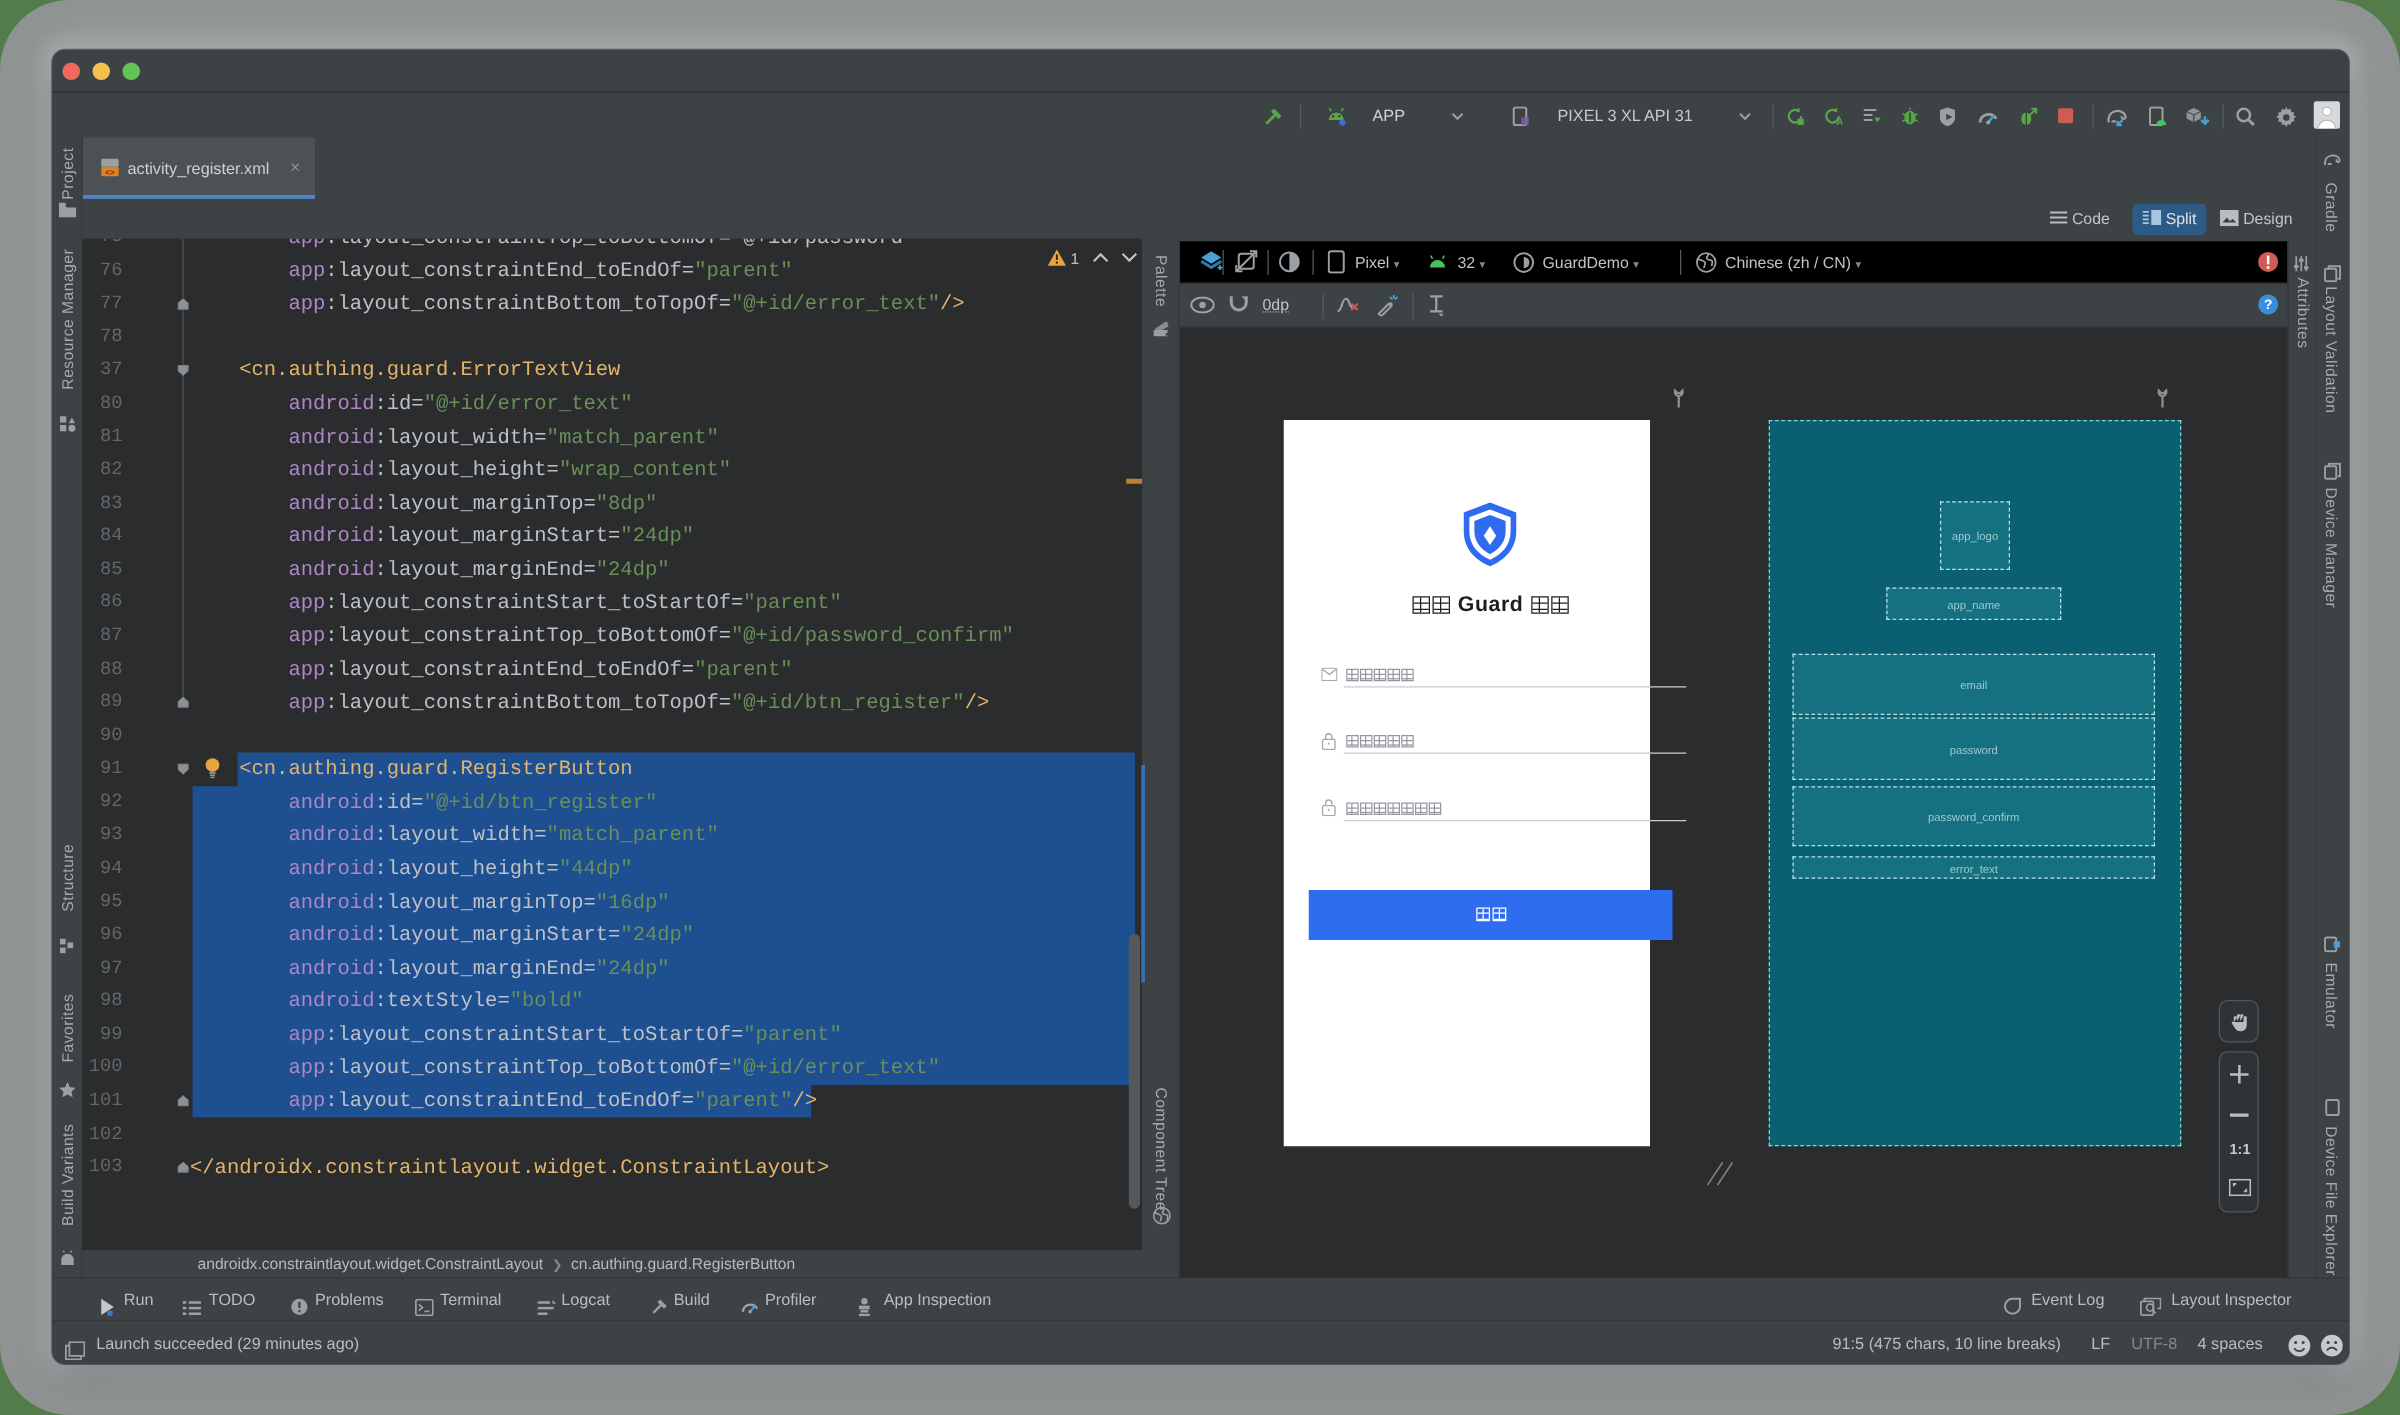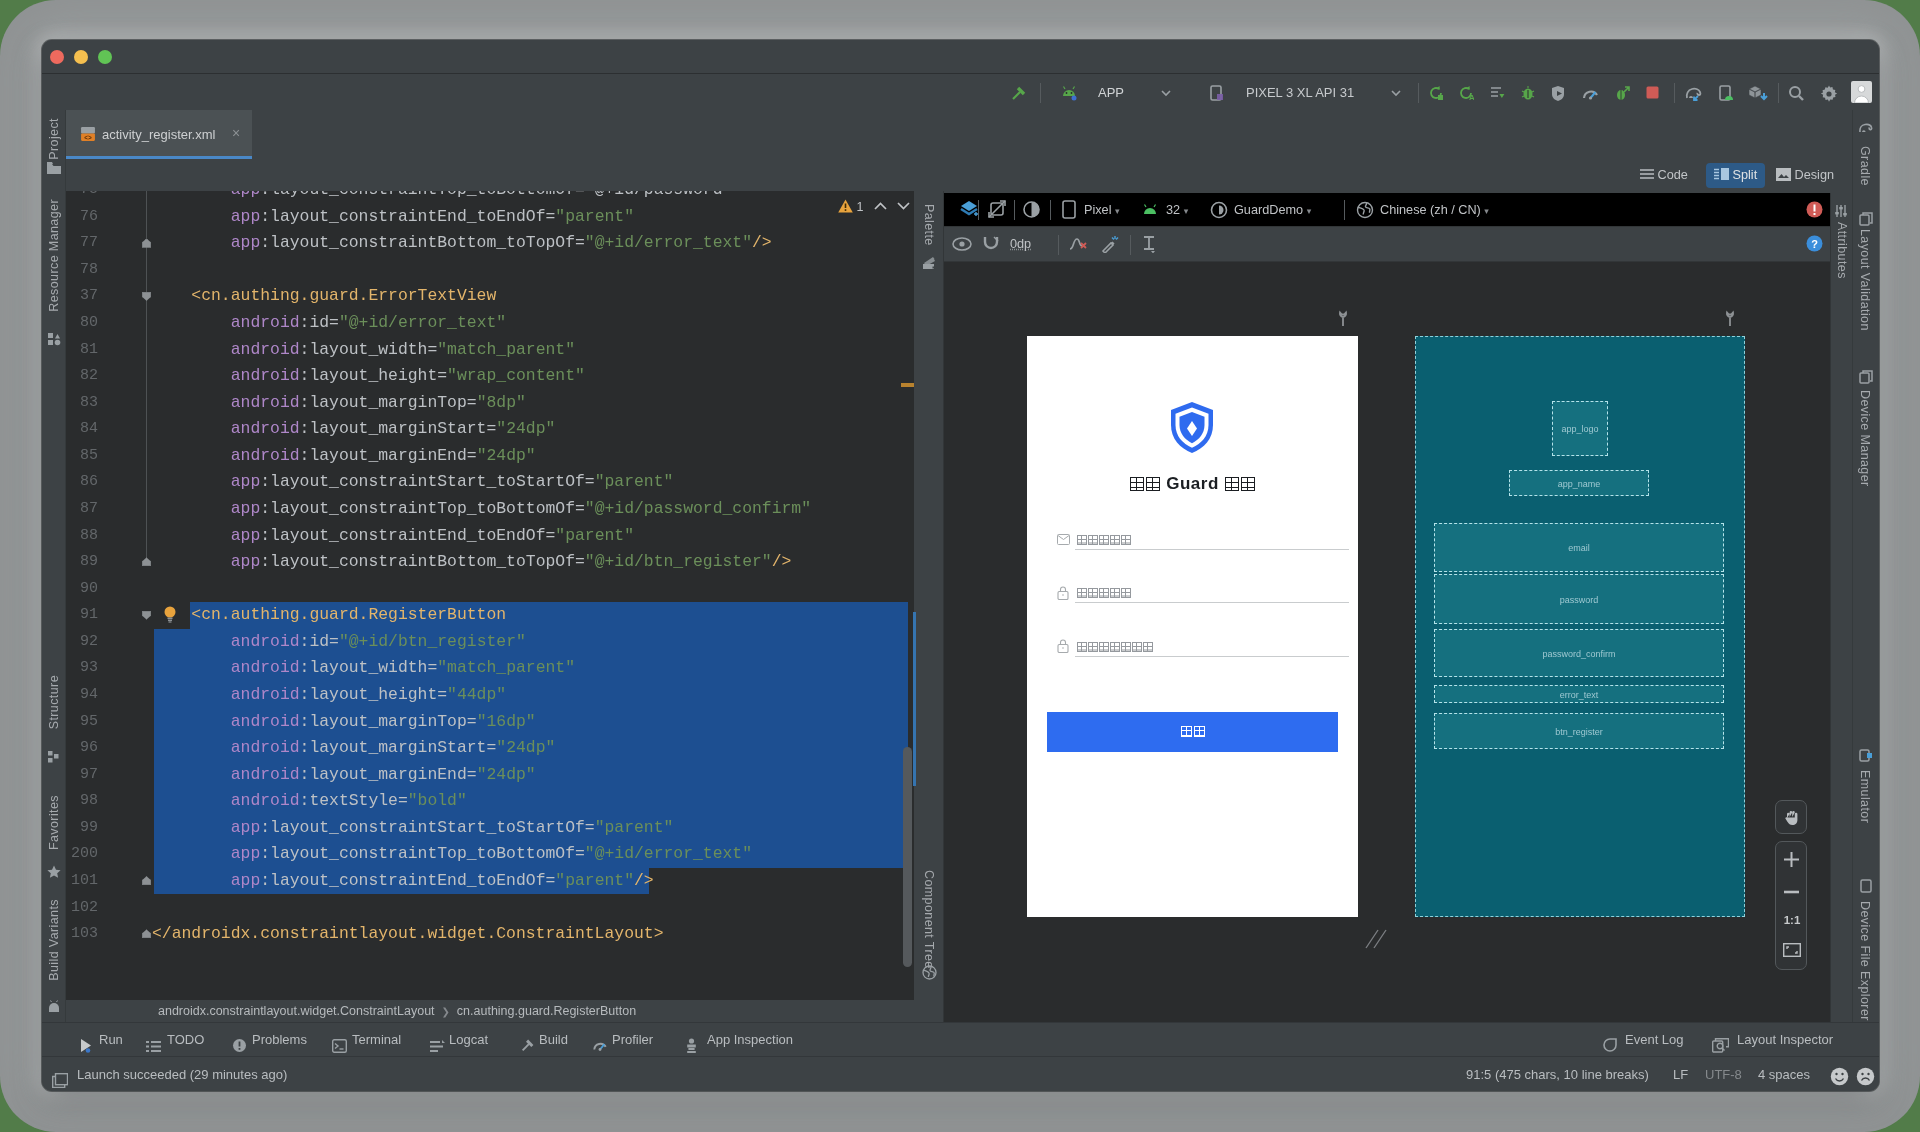--- a/index.html
+++ b/index.html
@@ -292,21 +292,21 @@
 <div class="ln" style="top:517.5px">95</div>
 <div class="cl" style="top:517.5px">&nbsp;&nbsp;&nbsp;&nbsp;&nbsp;&nbsp;&nbsp;&nbsp;<span class="k">android</span>:layout_marginTop=<span class="s">"16dp"</span></div>
 <div class="ln" style="top:544.1px">96</div>
 <div class="cl" style="top:544.1px">&nbsp;&nbsp;&nbsp;&nbsp;&nbsp;&nbsp;&nbsp;&nbsp;<span class="k">android</span>:layout_marginStart=<span class="s">"24dp"</span></div>
 <div class="ln" style="top:570.6px">97</div>
 <div class="cl" style="top:570.6px">&nbsp;&nbsp;&nbsp;&nbsp;&nbsp;&nbsp;&nbsp;&nbsp;<span class="k">android</span>:layout_marginEnd=<span class="s">"24dp"</span></div>
 <div class="ln" style="top:597.2px">98</div>
 <div class="cl" style="top:597.2px">&nbsp;&nbsp;&nbsp;&nbsp;&nbsp;&nbsp;&nbsp;&nbsp;<span class="k">android</span>:textStyle=<span class="s">"bold"</span></div>
 <div class="ln" style="top:623.8px">99</div>
 <div class="cl" style="top:623.8px">&nbsp;&nbsp;&nbsp;&nbsp;&nbsp;&nbsp;&nbsp;&nbsp;<span class="k">app</span>:layout_constraintStart_toStartOf=<span class="s">"parent"</span></div>
-<div class="ln" style="top:650.4px">200</div>
+<div class="ln" style="top:650.4px">100</div>
 <div class="cl" style="top:650.4px">&nbsp;&nbsp;&nbsp;&nbsp;&nbsp;&nbsp;&nbsp;&nbsp;<span class="k">app</span>:layout_constraintTop_toBottomOf=<span class="s">"@+id/error_text"</span></div>
 <div class="ln" style="top:676.9px">101</div>
 <div class="cl" style="top:676.9px">&nbsp;&nbsp;&nbsp;&nbsp;&nbsp;&nbsp;&nbsp;&nbsp;<span class="k">app</span>:layout_constraintEnd_toEndOf=<span class="s">"parent"</span><span class="t">/&gt;</span></div>
 <div class="ln" style="top:703.5px">102</div>
 <div class="ln" style="top:730.1px">103</div>
 <div class="cl" style="top:730.1px"><span class="t">&lt;/androidx.constraintlayout.widget.ConstraintLayout&gt;</span></div>
 <div class="abs" style="left:772px;top:8px;color:#c0c3c6;font-size:12.5px"><svg style="vertical-align:-2px" width="15" height="14" viewBox="0 0 15 14">
           <path d="M7.5 0.5 L14.8 13.5 H0.2z" fill="#e8a33d"></path>
           <rect x="6.7" y="4.5" width="1.6" height="4.5" fill="#3d2a05"></rect>
           <rect x="6.7" y="10.2" width="1.6" height="1.7" fill="#3d2a05"></rect>
@@ -441,21 +441,21 @@
           </g>
         </svg></span>
       <div class="vlabr" style="left:921px;top:31px;color:#a6aaae">Attributes</div>
       <div class="surface" id="surface">
         <span class="ico" style="left:391px;top:48px"><svg width="16" height="17" viewBox="0 0 16 17">
             <path d="M8 7 V16 M8 7 C5.8 6.6 4.5 4.8 5 2.5 L6.8 4.5 H9.2 L11 2.5 C11.5 4.8 10.2 6.6 8 7z" fill="none" stroke="#8d9194" stroke-width="1.8"></path>
           </svg></span>
         <span class="ico" style="left:778px;top:48px"><svg width="16" height="17" viewBox="0 0 16 17">
             <path d="M8 7 V16 M8 7 C5.8 6.6 4.5 4.8 5 2.5 L6.8 4.5 H9.2 L11 2.5 C11.5 4.8 10.2 6.6 8 7z" fill="none" stroke="#8d9194" stroke-width="1.8"></path>
           </svg></span>
-        <div class="phone" style="left:83px;top:74px;width:331px;height:581px">
+        <div class="phone" style="left:83px;top:74px;width:293px;height:581px">
           <svg class="abs" style="left:142px;top:65px" width="46" height="53" viewBox="0 0 46 53">
             <path d="M23 1 L44 9 V24 C44 38 35 47 23 52 C11 47 2 38 2 24 V9 Z" fill="#2f6bef"></path>
             <path d="M23 6.5 L39.5 12.8 V24 C39.5 35 32.5 42.5 23 46.8 C13.5 42.5 6.5 35 6.5 24 V12.8 Z" fill="#fff"></path>
             <path d="M23 11 L35.5 15.8 V24 C35.5 32.5 30 38.7 23 42.3 C16 38.7 10.5 32.5 10.5 24 V15.8 Z" fill="#2f6bef"></path>
             <path d="M23 20 L28 27.5 L23 35 L18 27.5 Z" fill="#fff"></path>
           </svg>
           <div class="abs" style="left:0;top:138px;width:331px;text-align:center;font-weight:bold;color:#1b1e22;font-size:17px;letter-spacing:0.5px"><span class="cj" style="width:14px;height:14px"></span><span class="cj" style="width:14px;height:14px"></span> Guard <span class="cj" style="width:14px;height:14px"></span><span class="cj" style="width:14px;height:14px"></span></div>
           <span class="ico" style="left:30px;top:197px"><svg width="13" height="11" viewBox="0 0 13 11">
               <rect x="0.5" y="0.5" width="12" height="10" rx="1" fill="none" stroke="#a6aaad" stroke-width="1"></rect>
               <path d="M1 1.5 l5.5 4 5.5-4" fill="none" stroke="#a6aaad" stroke-width="1"></path>
@@ -478,21 +478,20 @@
           <div class="uline" style="left:48px;top:320px;width:274px"></div>
           <div class="abs" style="left:20px;top:376px;width:291px;height:40px;background:#2e6cf0;color:#fff;text-align:center;line-height:40px;font-weight:bold"><span class="cj" style="width:11px;height:11px;vertical-align:-1px"></span><span class="cj" style="width:11px;height:11px;vertical-align:-1px"></span></div>
         </div>
         <div class="bphone" style="left:471px;top:74px;width:330px;height:581px">
           <div class="bbox" style="left:137px;top:65px;width:56px;height:55px;line-height:55px">app_logo</div>
           <div class="bbox" style="left:94px;top:134px;width:140px;height:26px;line-height:26px">app_name</div>
           <div class="bbox" style="left:19px;top:238px;width:290px;height:50px;line-height:50px">password</div>
           <div class="bbox" style="left:19px;top:187px;width:290px;height:49px;line-height:49px">email</div>
           <div class="bbox" style="left:19px;top:293px;width:290px;height:48px;line-height:48px">password_confirm</div>
           <div class="bbox" style="left:19px;top:349px;width:290px;height:18px;line-height:18px">error_text</div>
-          <div class="bbox" style="left:19px;top:377px;width:290px;height:36px;line-height:36px">btn_register</div>
         </div>
         <svg class="abs" style="left:420px;top:666px" width="24" height="21" viewBox="0 0 24 21">
           <g stroke="#7d8184" stroke-width="1.3">
             <line x1="2" y1="20" x2="14" y2="2"></line>
             <line x1="10" y1="20" x2="22" y2="2"></line>
           </g>
         </svg>
         <div class="zbox" style="left:831px;top:538px;width:32px;height:34px">
           <svg style="position:absolute;left:8px;top:8px" width="16" height="17" viewBox="0 0 16 17">
             <path d="M3 9 V5 a1.3 1.3 0 0 1 2.6 0 M5.6 8 V3.4 a1.3 1.3 0 0 1 2.6 0 M8.2 8 V3.4 a1.3 1.3 0 0 1 2.6 0 M10.8 8.5 V5 a1.3 1.3 0 0 1 2.6 0 V11 c0 3-2 5-5 5 c-2.5 0-3.5-1-4.8-3L1.5 9.8 c-0.6-1 0.8-2 1.7-1.2z" fill="#b9bdc0"></path>

